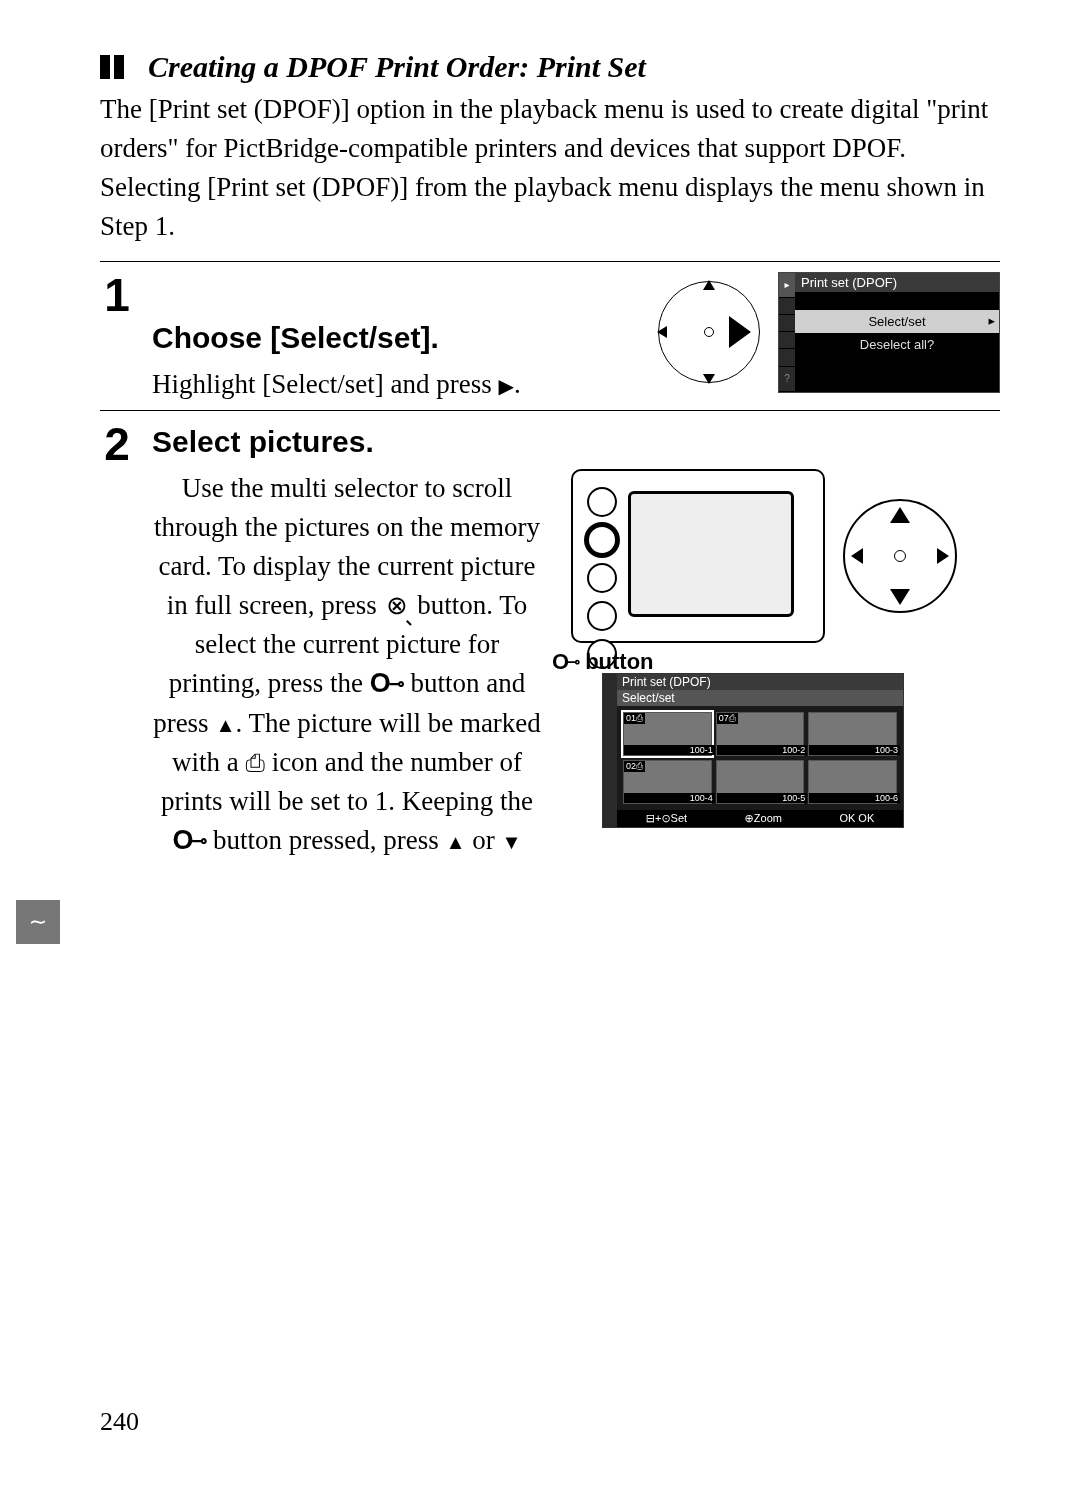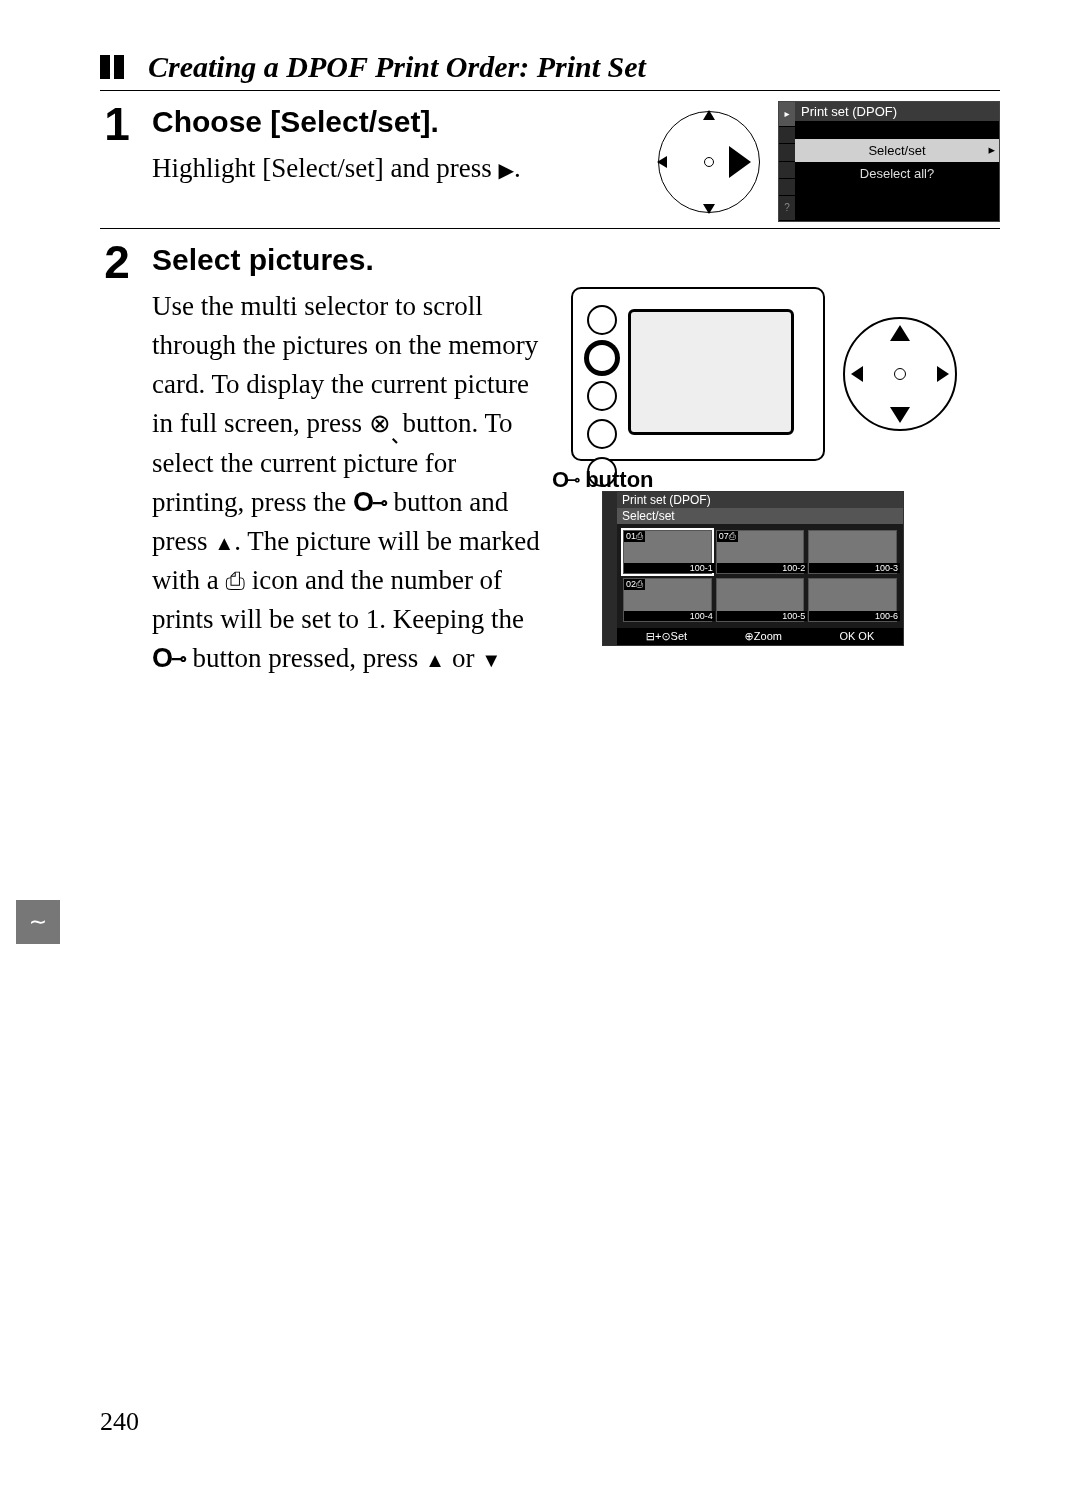--- a/index.html
+++ b/index.html
@@ -73,32 +73,32 @@
   .step-text {
     font-size: 27px;
     line-height: 1.45;
     font-family: Georgia, "Times New Roman", serif;
   }
   .step1-row {
     display: flex;
     gap: 20px;
     align-items: flex-start;
   }
-  .step1-row .left { flex: 1; }
+  .step1-row .left { flex: 1; margin-top: 45px; }
   .step1-row .right {
     display: flex;
     align-items: center;
     gap: 18px;
   }
   .step2-row {
     display: flex;
     gap: 20px;
     align-items: flex-start;
   }
-  .step2-row .left { flex: 0 0 390px; }
+  .step2-row .left { flex: 0 0 390px; text-align: center; }
   .step2-row .right { flex: 0 0 350px; }
 
   
   .dial {
     width: 100px;
     height: 100px;
     border: 1.5px solid #000;
     border-radius: 50%;
     position: relative;
   }
@@ -406,20 +406,21 @@
   <div class="side-tab">∼</div>
 
   <h2 class="heading">
     <span class="bars">
         <span></span>
         <span></span>
       </span>
     <span>Creating a DPOF Print Order: Print Set</span>
   </h2>
 
+  <p class="intro">The [Print set (DPOF)] option in the playback menu is used to create digital "print orders" for PictBridge-compatible printers and devices that support DPOF.  Selecting [Print set (DPOF)] from the playback menu displays the menu shown in Step 1.</p>
 
   <hr class="sep">
 
   <div class="step">
     <div class="num">1</div>
     <div class="step-body">
       <div class="step1-row">
         <div class="left">
           <div class="step-title">Choose [Select/set].</div>
           <div class="step-text">

